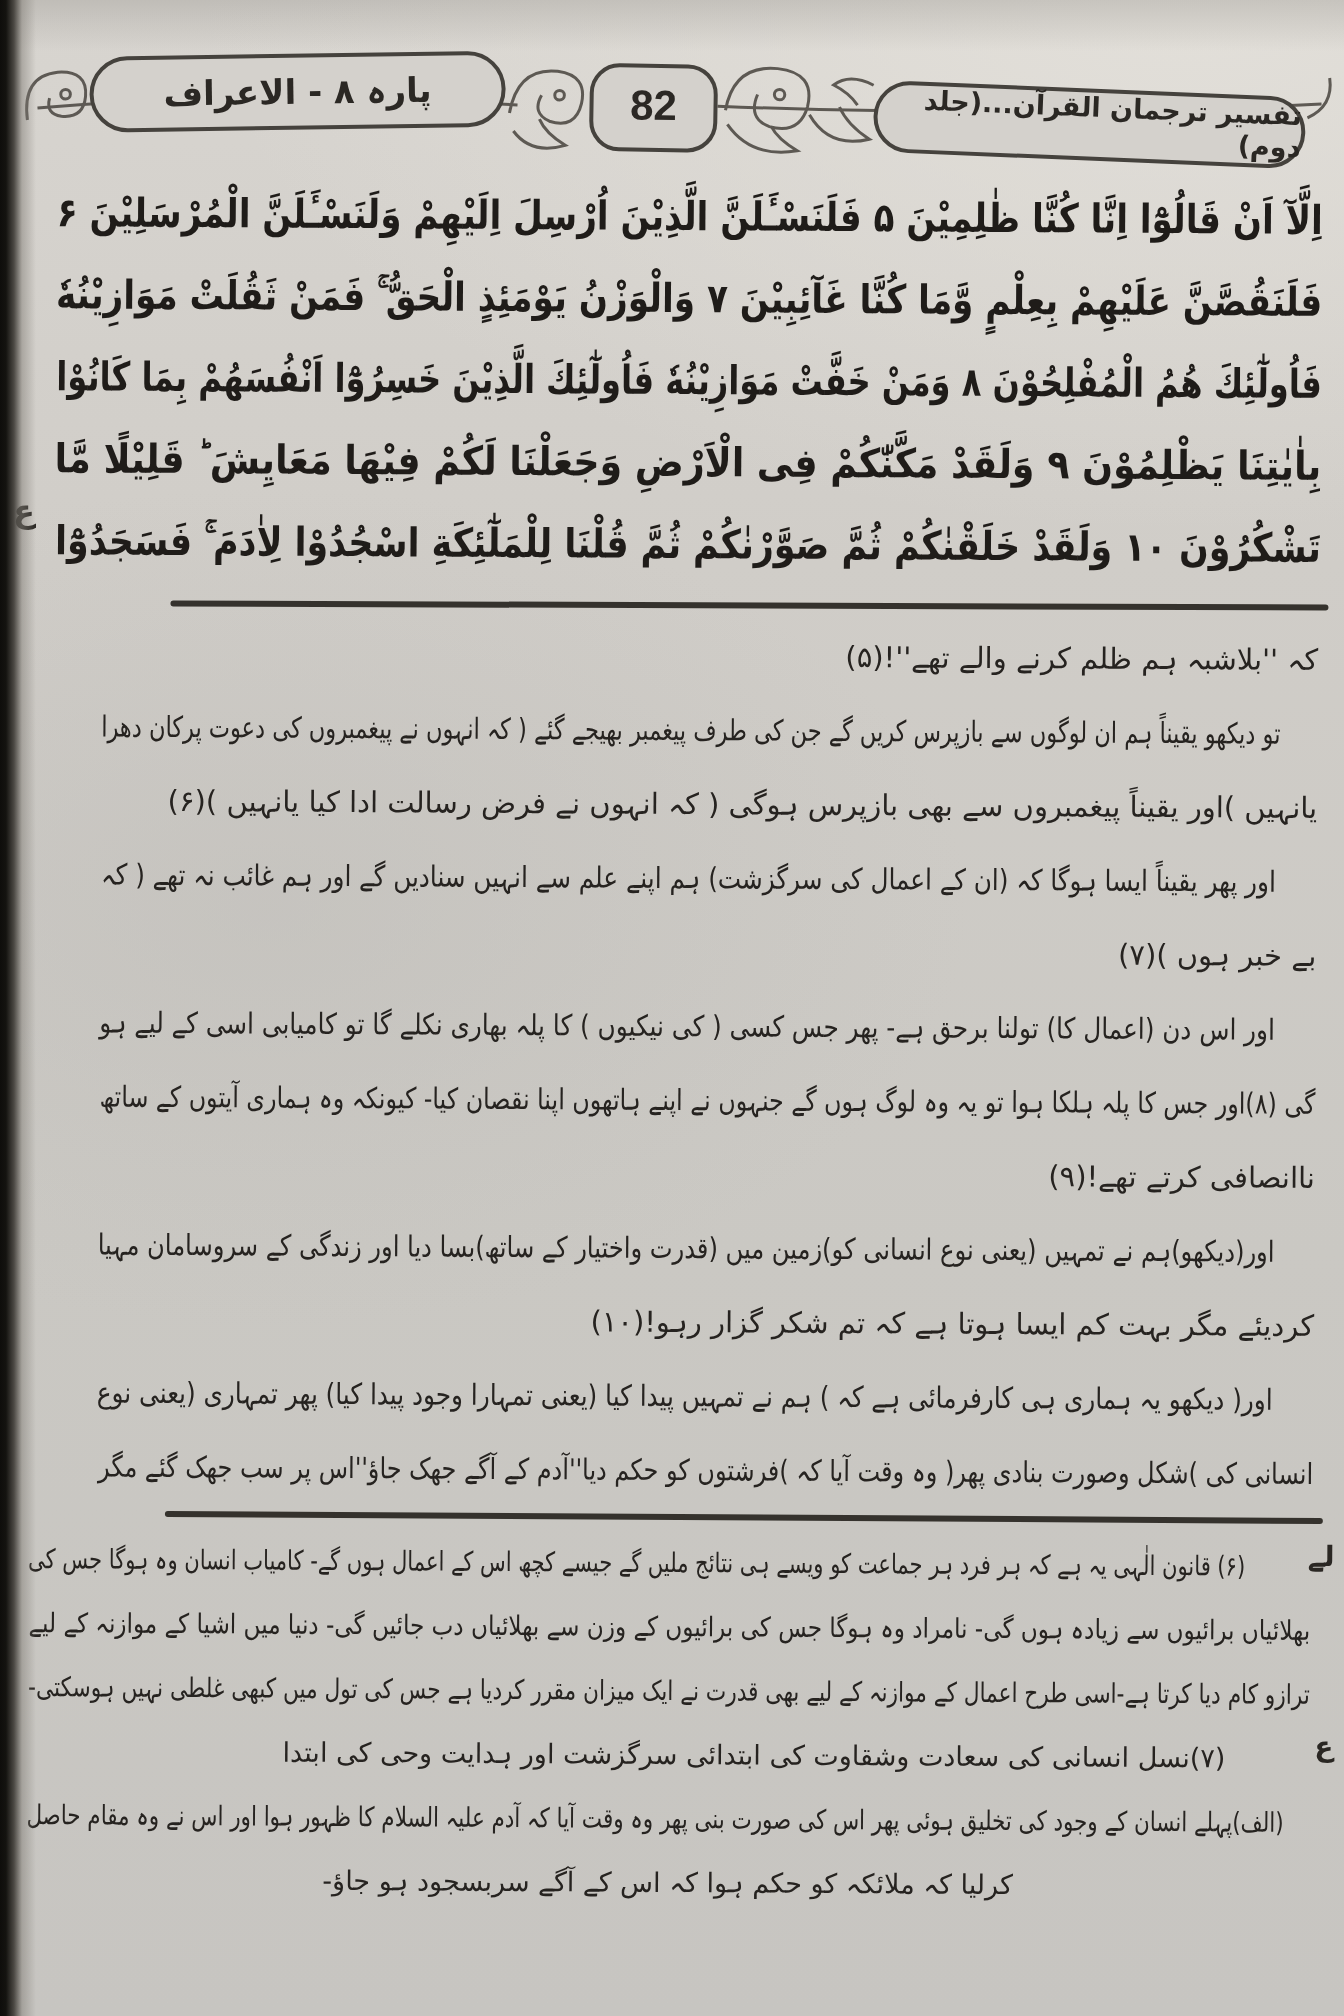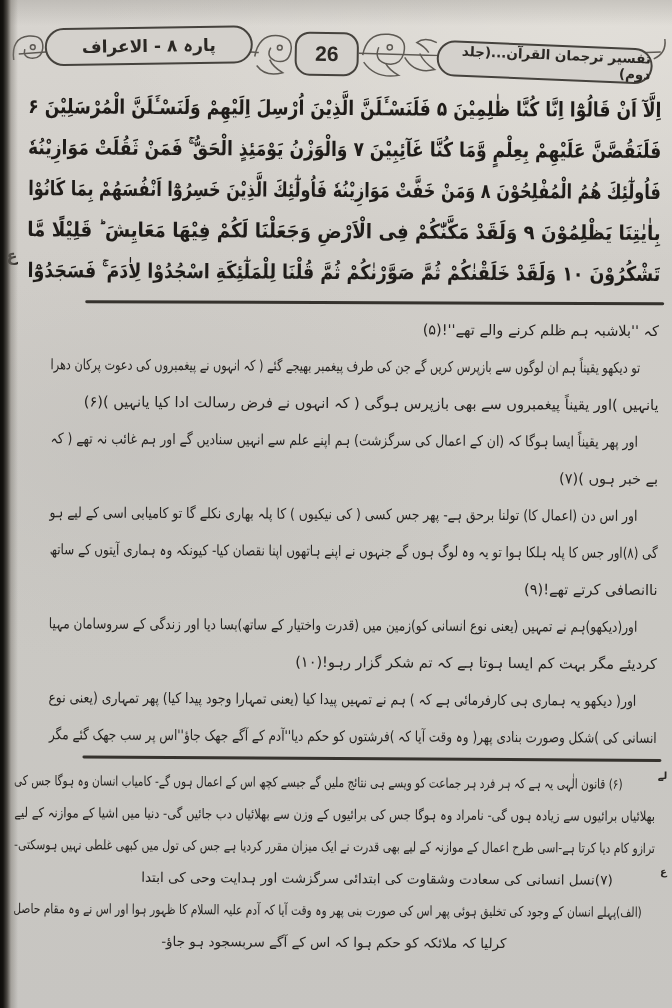--- a/index.html
+++ b/index.html
@@ -52,21 +52,21 @@
   .u-line{font-size:14.5px; line-height:37px; height:37px; color:#262320;}
   .jl{text-align:justify; text-align-last:justify;}
   .rl{text-align:right;}
   .ind{padding-right:24px;}
 
   .footnotes{position:absolute; top:766px; right:15px; left:16px; direction:rtl;}
   .f-line{font-size:13.5px; line-height:32px; height:32px; color:#262320;}
   .f-line.pad{padding-right:42px;}
   .f-line.pad-sm{padding-right:16px;}
   .f-line.center{text-align:center; text-align-last:center;}
-  .f-marker{position:absolute; font-size:10px; font-weight:bold; color:#2a2723; right:3px; direction:rtl;}
+  .f-marker{position:absolute; font-size:14px; font-weight:bold; color:#2a2723; right:3px; direction:rtl;}
   .f-marker.m1{top:768px;}
   .f-marker.m2{top:864px;}
 </style>
 </head>
 <body>
 
 <div class="photo">
   <div class="edge-top"></div>
 
   <div class="content">
@@ -86,21 +86,21 @@
           <path d="M645,31 Q658,25 656,11"></path>
           <circle cx="24" cy="23" r="2.4"></circle>
           <circle cx="271" cy="22" r="2.4"></circle>
           <circle cx="381" cy="21" r="2.6"></circle>
         </g>
       </svg>
       <div class="cartouche tab-parah">
         <span>پارہ ۸ - الاعراف</span>
       </div>
       <div class="cartouche badge-page">
-        <span>26</span>
+        <span>82</span>
       </div>
       <div class="cartouche tab-volume">
         <span>تفسير ترجمان القرآن...(جلد دوم)</span>
       </div>
     </div>
 
     <div class="arabic">
       <div class="a-line fit" style="white-space: nowrap; transform-origin: right center; transform: scaleX(0.854251);">اِلَّآ اَنْ قَالُوْٓا اِنَّا كُنَّا ظٰلِمِيْنَ ۵ فَلَنَسْـَٔلَنَّ الَّذِيْنَ اُرْسِلَ اِلَيْهِمْ وَلَنَسْـَٔلَنَّ الْمُرْسَلِيْنَ ۶</div>
       <div class="a-line fit" style="white-space: nowrap; transform-origin: right center; transform: scaleX(0.855405);">فَلَنَقُصَّنَّ عَلَيْهِمْ بِعِلْمٍ وَّمَا كُنَّا غَآئِبِيْنَ ۷ وَالْوَزْنُ يَوْمَئِذٍ الْحَقُّ ۚ فَمَنْ ثَقُلَتْ مَوَازِيْنُهٗ</div>
       <div class="a-line fit" style="white-space: nowrap; transform-origin: right center; transform: scaleX(0.802281);">فَاُولٰٓئِكَ هُمُ الْمُفْلِحُوْنَ ۸ وَمَنْ خَفَّتْ مَوَازِيْنُهٗ فَاُولٰٓئِكَ الَّذِيْنَ خَسِرُوْٓا اَنْفُسَهُمْ بِمَا كَانُوْا</div>

